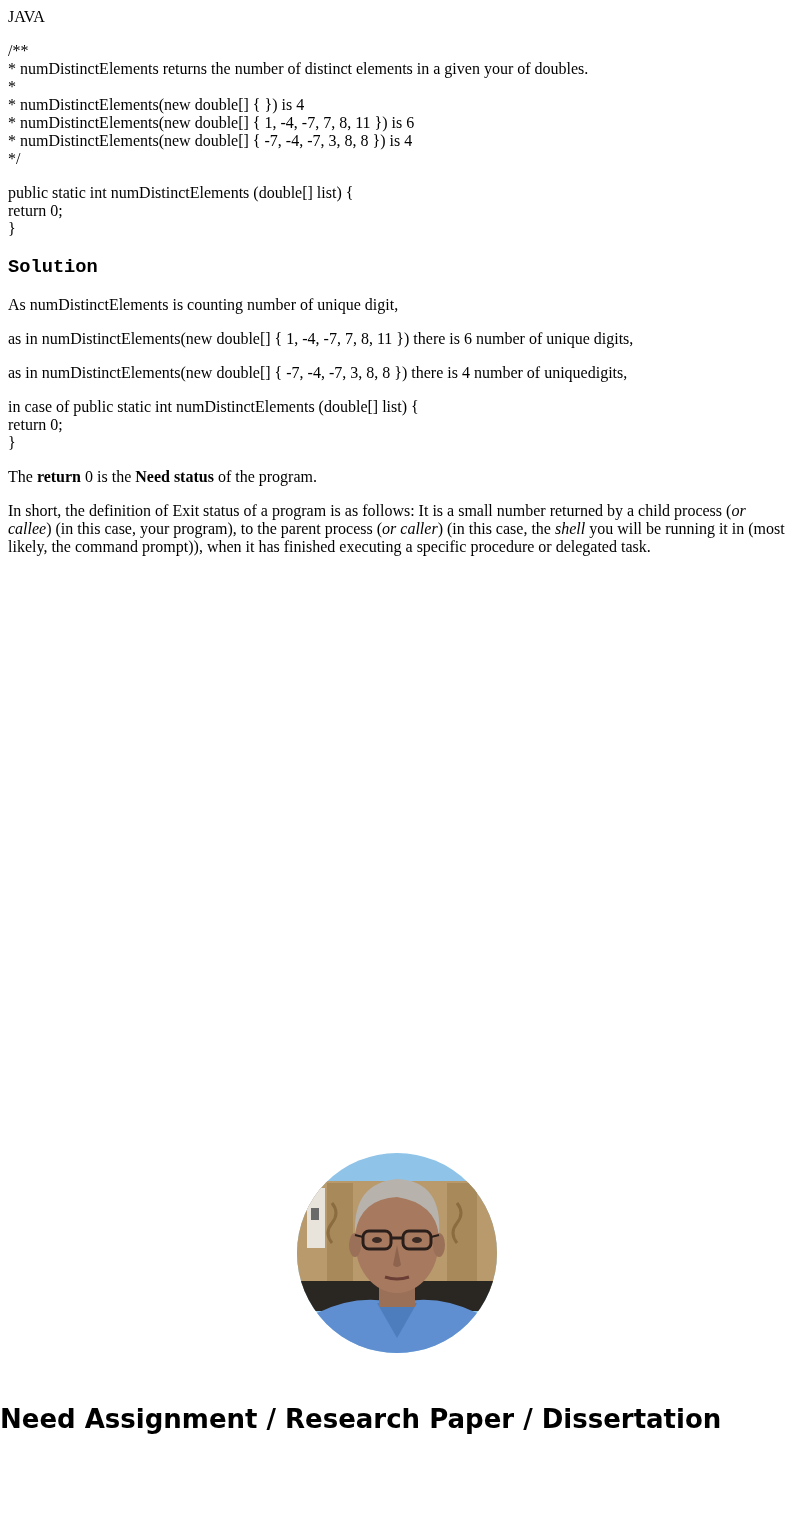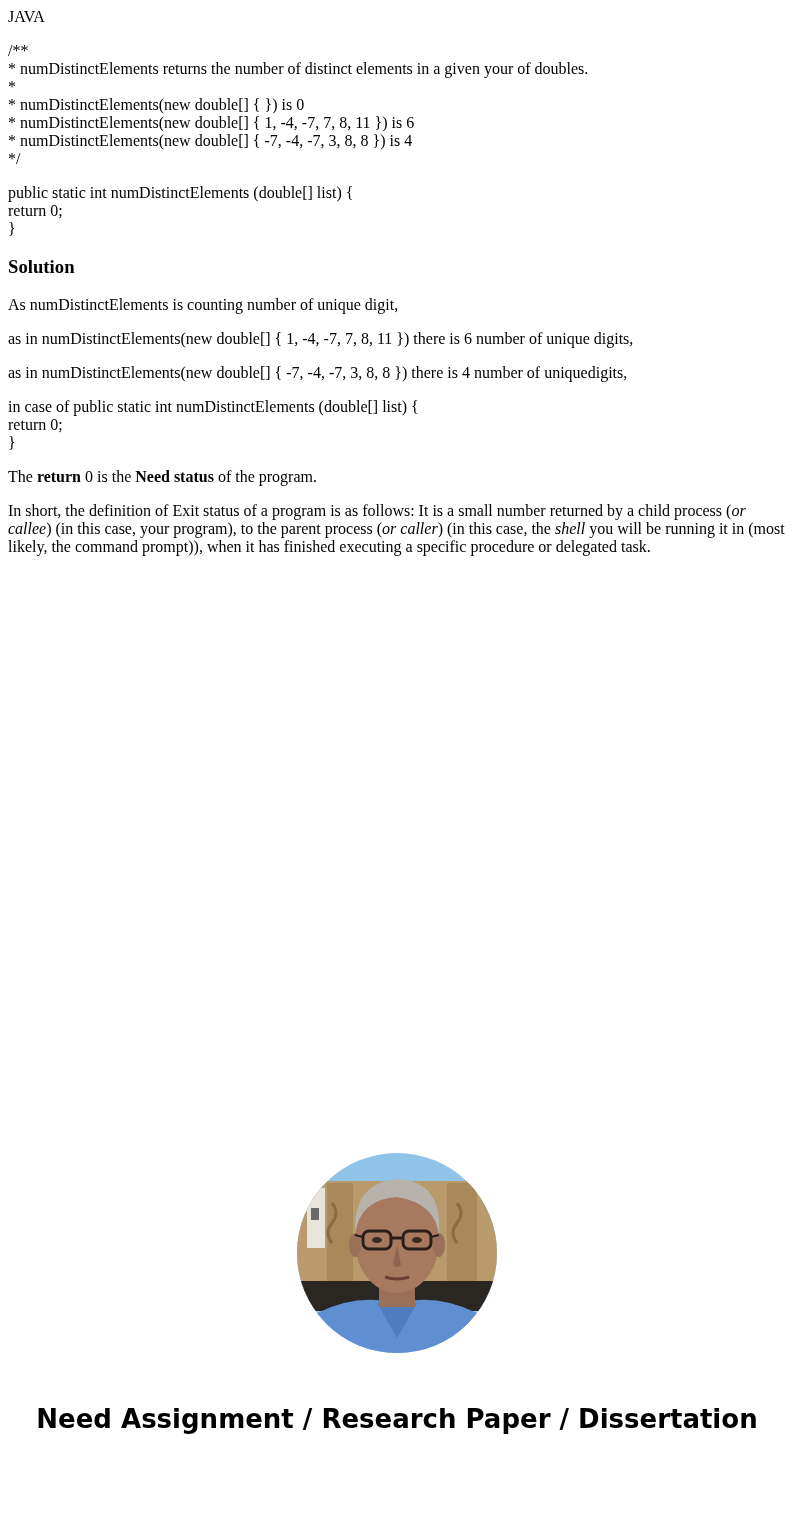--- a/index.html
+++ b/index.html
@@ -10,59 +10,58 @@
       overflow: hidden;
       font-family: "Liberation Serif", serif;
       font-size: 16px;
       line-height: 18px;
       color: #000000;
     }
     .content { position: absolute; left: 8px; top: 8px; right: 8px; }
     p { margin: 0 0 16px 0; }
     .line { display: block; }
     h3 {
-      font-family: Liberation Serif, serif;
+      font-family: Liberation Mono, monospace;
       font-size: 18.72px;
       line-height: 22px;
       font-weight: bold;
       margin: 18px 0 18px 0;
     }
     .avatar {
       position: absolute;
       left: 297px;
       top: 1153px;
       width: 200px;
       height: 200px;
       border-radius: 50%;
       overflow: hidden;
     }
     .footer {
       position: absolute;
       left: 0;
       right: 0;
       top: 1404px;
-      text-align: center;
       font-family: "DejaVu Sans", sans-serif;
       font-weight: bold;
       font-size: 26px;
       line-height: 30px;
       color: #000;
     }
   </style>
 </head>
 <body>
 
 <div class="content">
   <p>JAVA</p>
 
   <p>
     <span class="line">/**</span>
     <span class="line">* numDistinctElements returns the number of distinct elements in a given your of doubles.</span>
     <span class="line">*</span>
-    <span class="line">* numDistinctElements(new double[] { }) is 0</span>
+    <span class="line">* numDistinctElements(new double[] { }) is 4</span>
     <span class="line">* numDistinctElements(new double[] { 1, -4, -7, 7, 8, 11 }) is 6</span>
     <span class="line">* numDistinctElements(new double[] { -7, -4, -7, 3, 8, 8 }) is 4</span>
     <span class="line">*/</span>
   </p>
 
 
   <p>
     <span class="line">public static int numDistinctElements (double[] list) {</span>
     <span class="line">return 0;</span>
     <span class="line">}</span>

